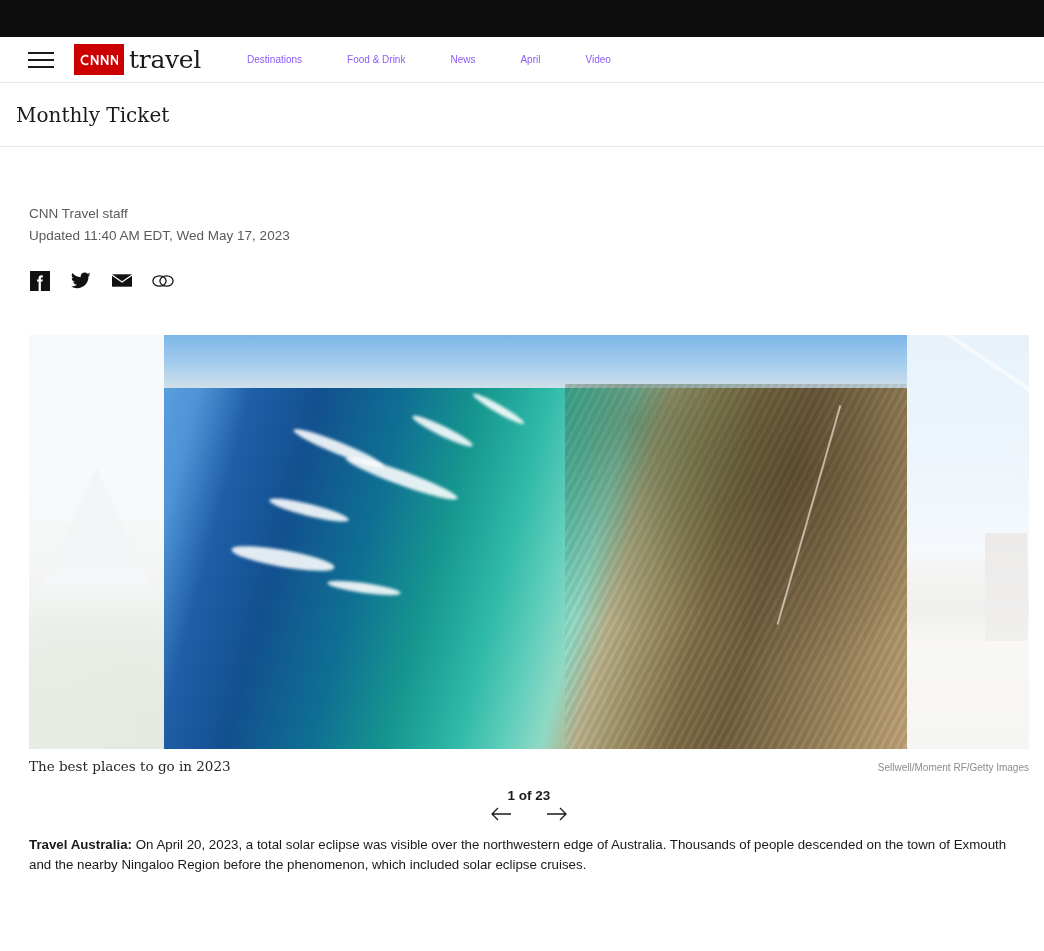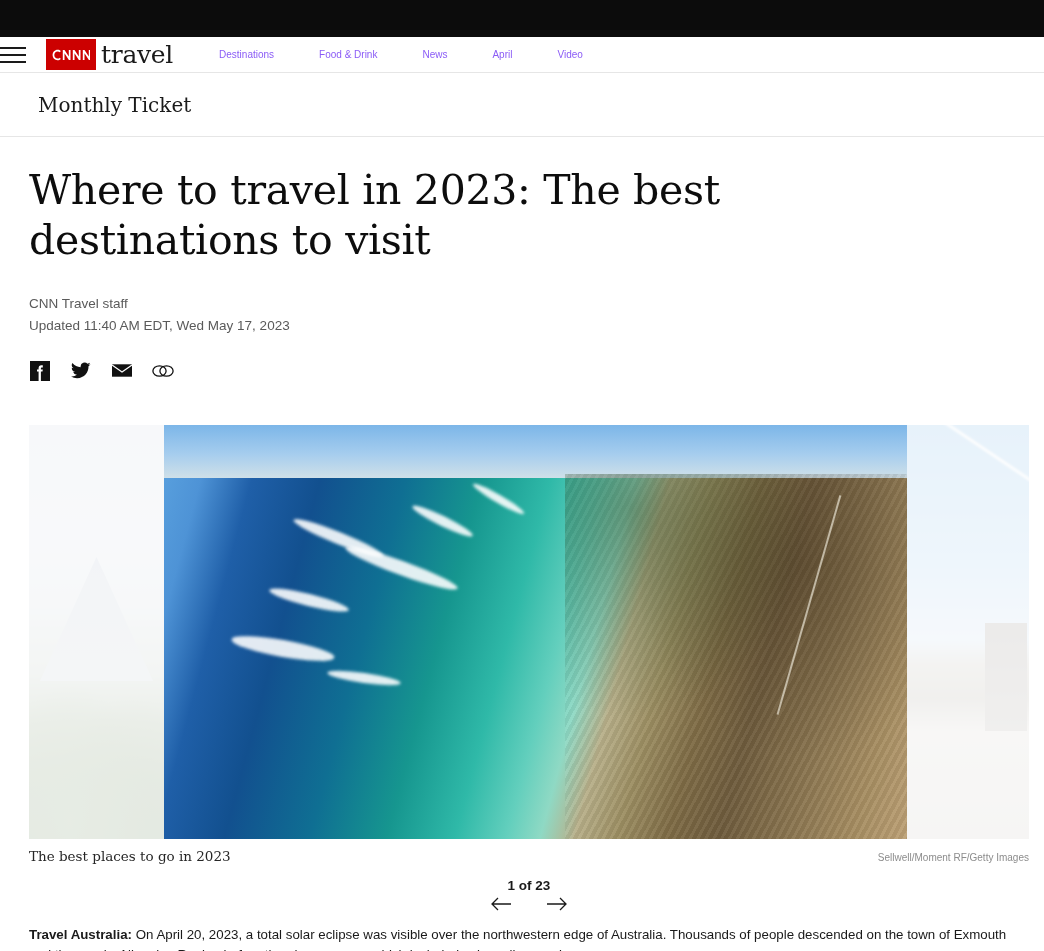--- a/index.html
+++ b/index.html
@@ -13,24 +13,25 @@
 
   
   .topbar {
     height: 37px;
     background: #0c0c0c;
     width: 100%;
   }
 
   
   .header {
-    height: 36px;
+    height: 46px;
     border-bottom: 1px solid #e6e6e6;
     display: flex;
     align-items: center;
+    padding-left: 28px;
     background: #fff;
   }
   .hamburger {
     width: 26px; height: 22px;
     display: flex; flex-direction: column;
     justify-content: space-between;
     padding: 3px 0;
     cursor: pointer;
     margin-right: 20px;
   }
@@ -67,21 +68,21 @@
     cursor: pointer;
     white-space: nowrap;
     margin-left: 20px;
   }
 
   
   .section-strip {
     height: 64px;
     border-bottom: 1px solid #e6e6e6;
     display: flex; align-items: center;
-    padding-left: 38px;
+    padding-left: 16px;
   }
   .section-label {
     font-family: "DejaVu Serif", serif;
     font-size: 20px;
     color: #1a1a1a;
     cursor: pointer;
     text-decoration: none;
   }
 
   
@@ -306,21 +307,20 @@
     <a>Video</a>
   </nav>
 </div>
 
 <div class="section-strip">
   <a class="section-label">Monthly Ticket</a>
 </div>
 
 <div class="article">
 
-  <h1 class="headline">Where to travel in 2023: The best destinations to visit</h1>
 
   <div class="byline">
     <span class="author">CNN Travel staff</span>
     <span class="stamp">Updated 11:40 AM EDT, Wed May 17, 2023</span>
   </div>
 
   <div class="share-row">
     <button class="share-btn">
       <svg width="20" height="20" viewBox="0 0 20 20" aria-hidden="true">
         <rect x="0" y="0" width="20" height="20" fill="#111111"></rect>

